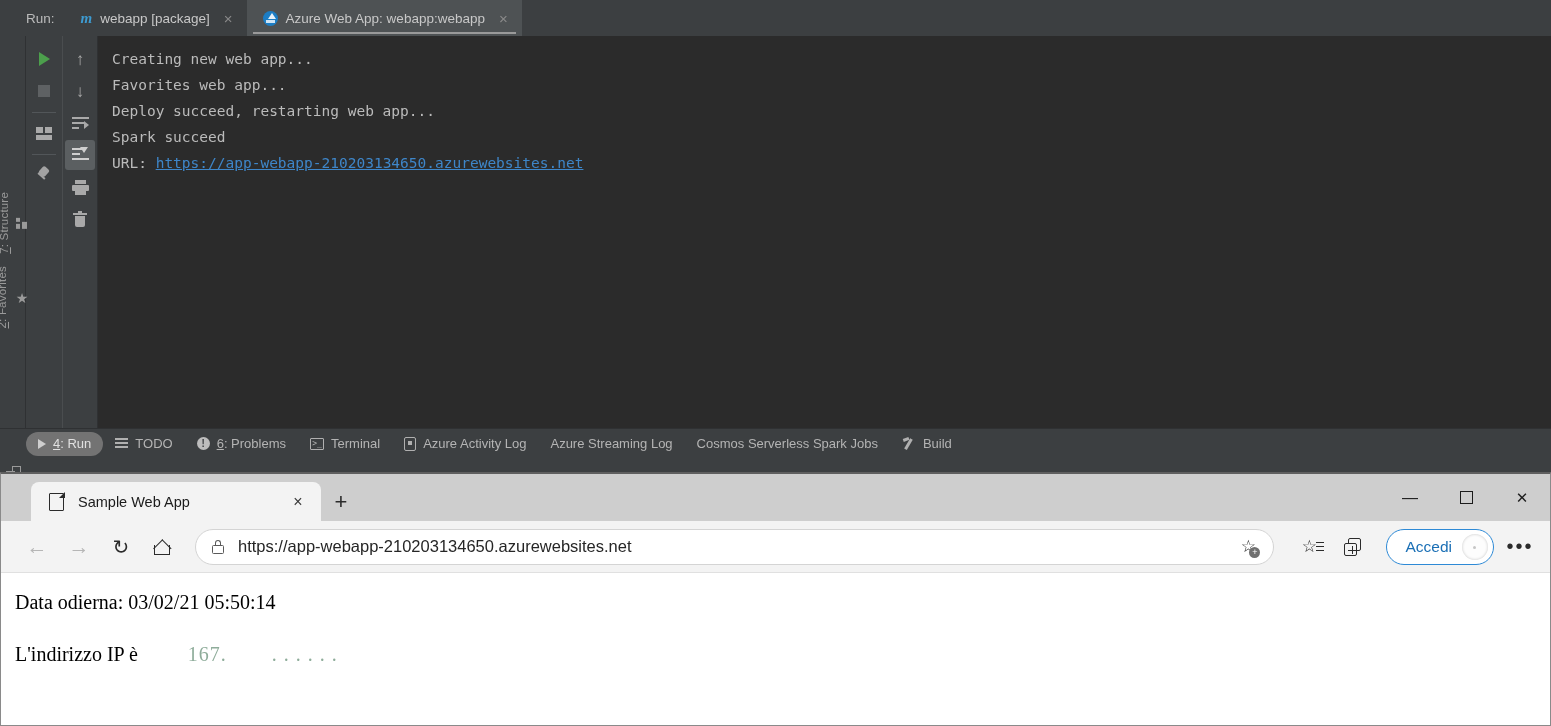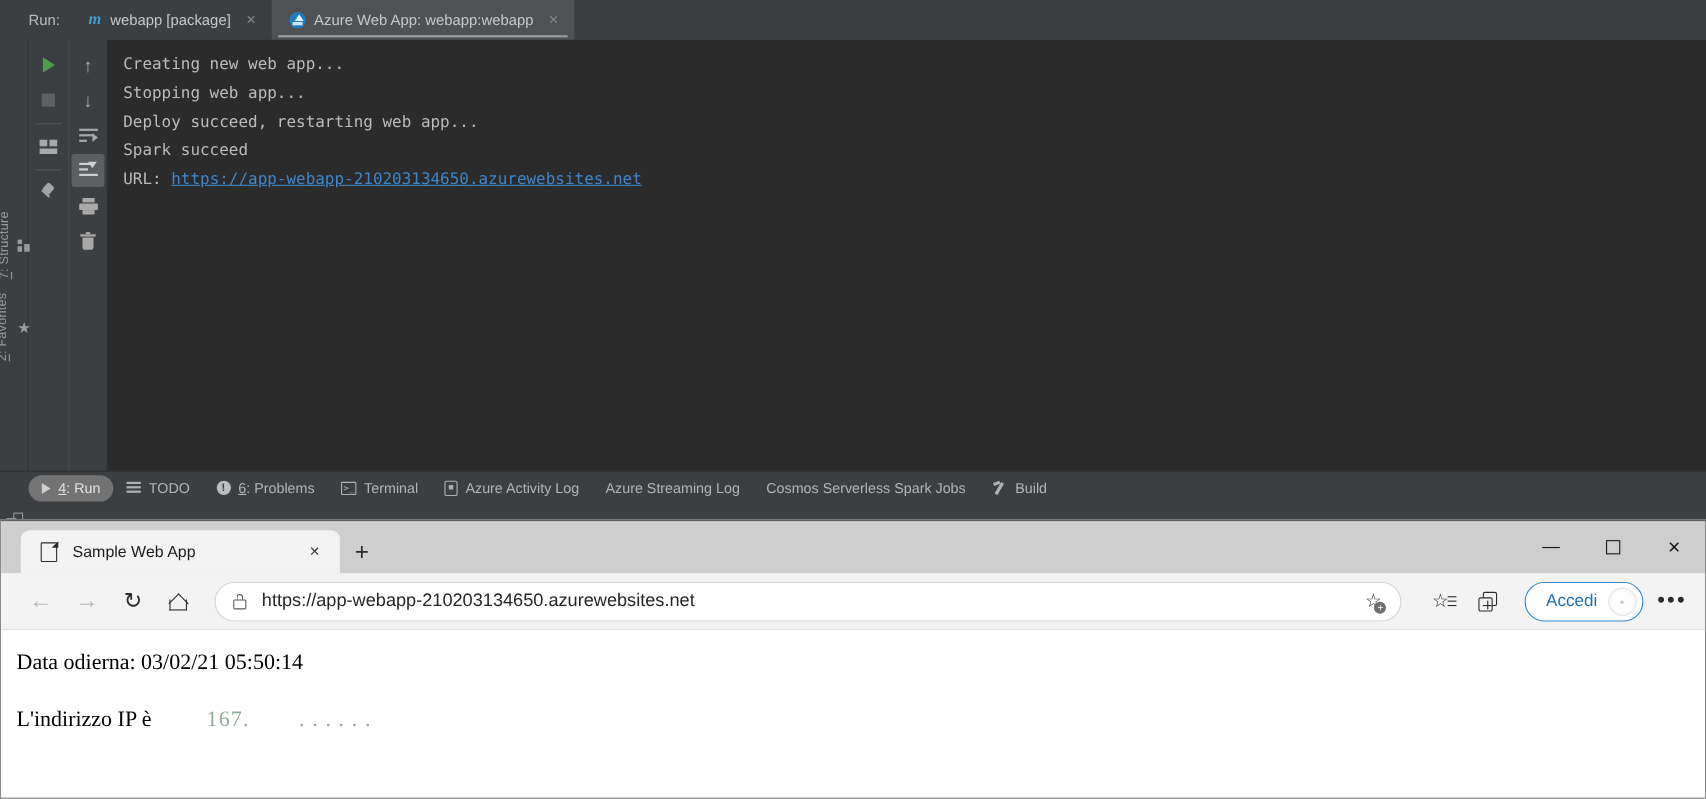--- a/index.html
+++ b/index.html
@@ -288,21 +288,21 @@
     background: #ffffff;
     border: 1px solid #8a8a8a;
     border-top: 2px solid #5f5f5f;
     display: flex; flex-direction: column;
     overflow: hidden;
   }
   .br-tabstrip {
     height: 47px; flex: 0 0 47px;
     background: #cecece;
     display: flex; align-items: flex-end;
-    padding-left: 18px;
+    padding-left: 30px;
     position: relative;
   }
   .br-tab {
     display: flex; align-items: center;
     height: 39px; width: 290px;
     background: #f3f3f3;
     border-radius: 8px 8px 0 0;
     padding: 0 12px 0 18px;
     gap: 14px;
     cursor: default;
@@ -594,21 +594,21 @@
           <span class="trash-ico">
             <i></i>
             <i></i>
             <i></i>
           </span>
         </div>
     </div>
 
     <div class="console">
       <div class="line">Creating new web app...</div>
-      <div class="line">Stopping web app...</div>
+      <div class="line">Favorites web app...</div>
       <div class="line">Deploy succeed, restarting web app...</div>
       <div class="line">Spark succeed</div>
       <div class="line"><span>URL: </span><a href="#">https://app-webapp-210203134650.azurewebsites.net</a></div>
     </div>
   </div>
 
   <div class="tw-bar">
     <div class="tw-tab active">
       <span class="tri-ico"></span>
       <span><u>4</u><span>: Run</span></span>

